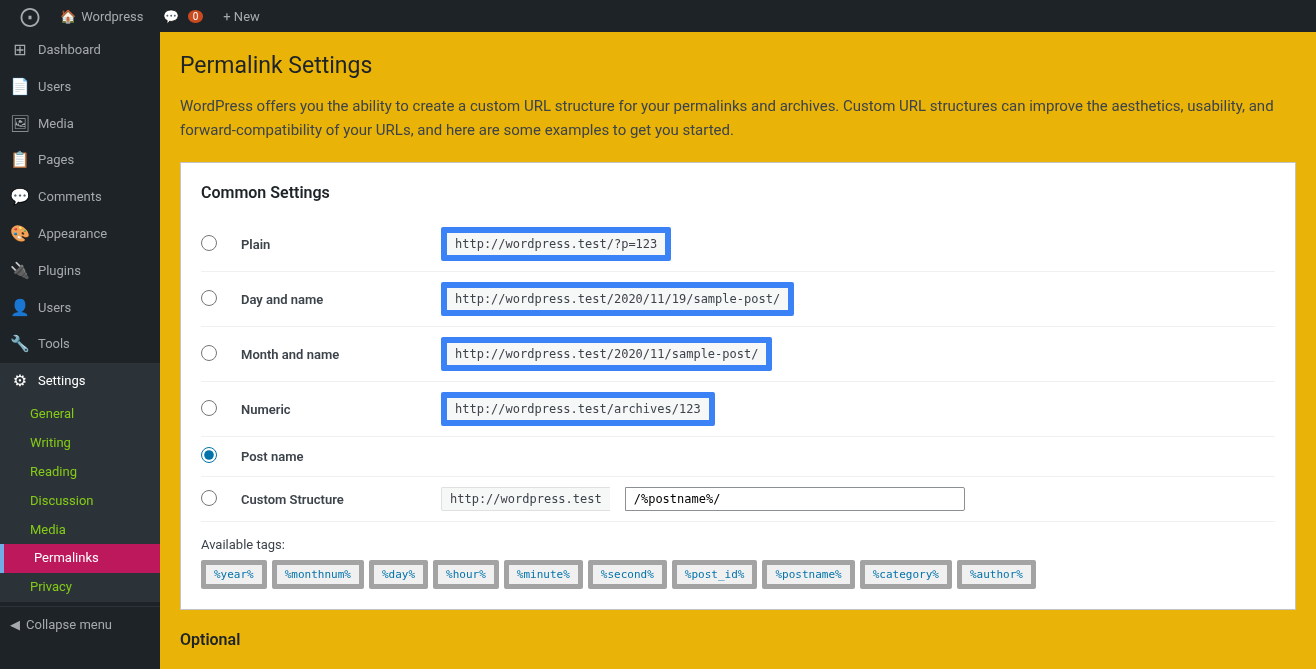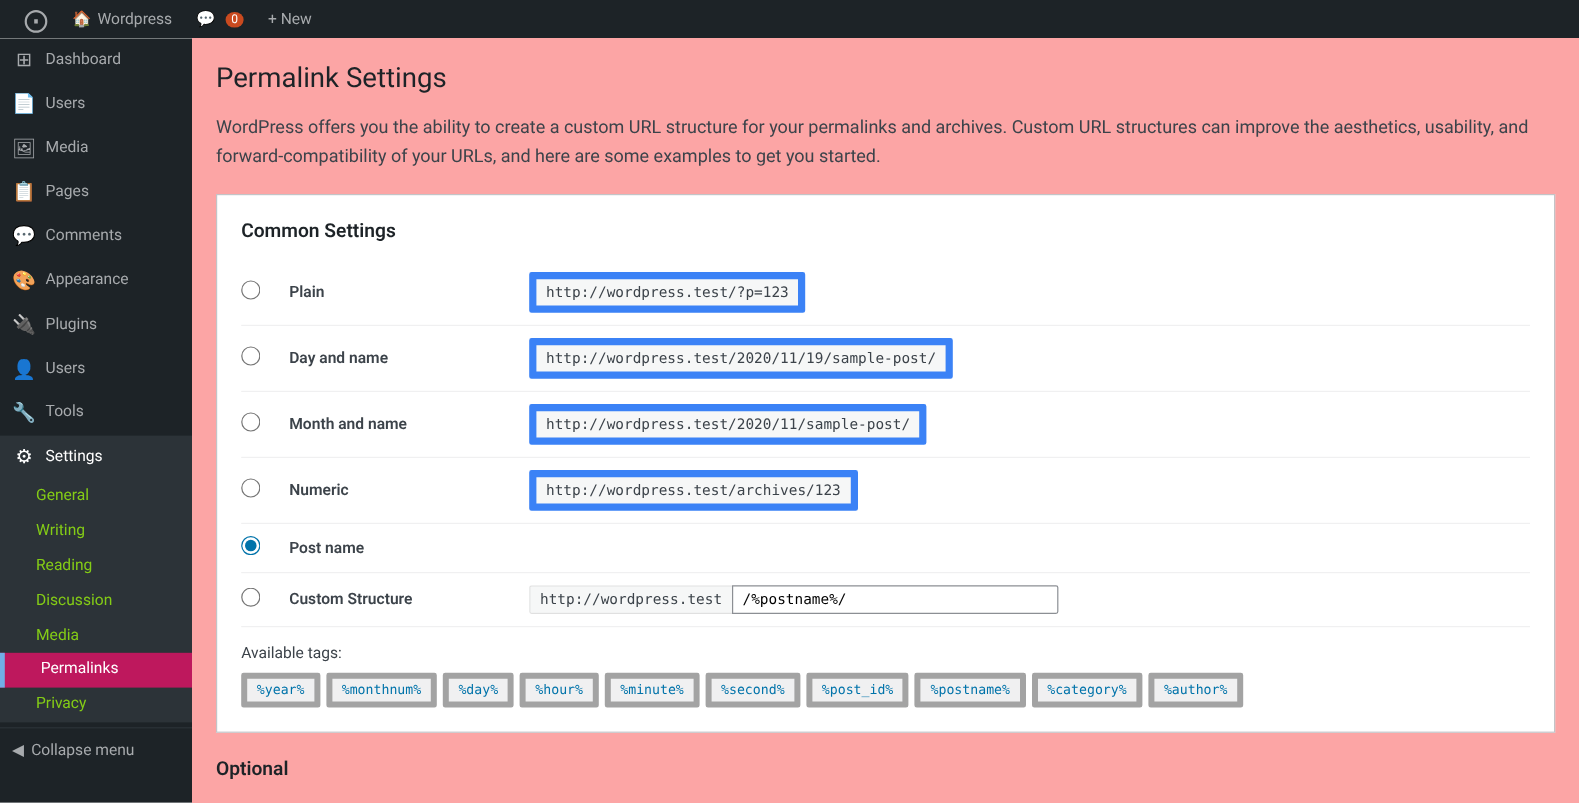--- a/index.html
+++ b/index.html
@@ -77,21 +77,21 @@
       cursor: pointer;
       font-size: 13px;
       border-top: 1px solid #2c3338;
       margin-top: 4px;
     }
 
     
     #content-area {
       flex: 1;
       overflow-y: auto;
-      background: #fca5a5;
+      background: #eab308;
       padding: 20px;
     }
     .page-title {
       font-size: 23px;
       font-weight: 400;
       color: #1d2327;
       margin-bottom: 15px;
     }
     .page-description {
       color: #3c434a;
@@ -132,39 +132,39 @@
     }
     .permalink-url-row {
       display: flex;
       align-items: center;
       gap: 10px;
       flex: 1;
     }
     .custom-structure-row {
       display: flex;
       align-items: center;
-      gap: 0;
+      gap: 15px;
     }
     .custom-url-base {
       background: #f6f7f7;
       padding: 4px 8px;
       font-family: monospace;
       font-size: 12px;
       color: #3c434a;
       border: 1px solid #e0e0e0;
       border-right: none;
       border-radius: 2px 0 0 2px;
     }
     .custom-url-input {
       padding: 4px 8px;
       font-family: monospace;
       font-size: 12px;
       border: 1px solid #8c8f94;
       border-radius: 0 2px 2px 0;
-      width: 272px;
+      width: 340px;
       outline: none;
     }
     .available-tags-section { margin-top: 15px; }
     .available-tags-label { margin-bottom: 8px; color: #3c434a; font-size: 13px; }
     .tags-row { display: flex; flex-wrap: wrap; gap: 5px; margin-top: 8px; }
     .tag-badge {
       background: #f0f0f1;
       border: 5px solid #a3a3a3;
       color: #0073aa;
       padding: 3px 8px;

